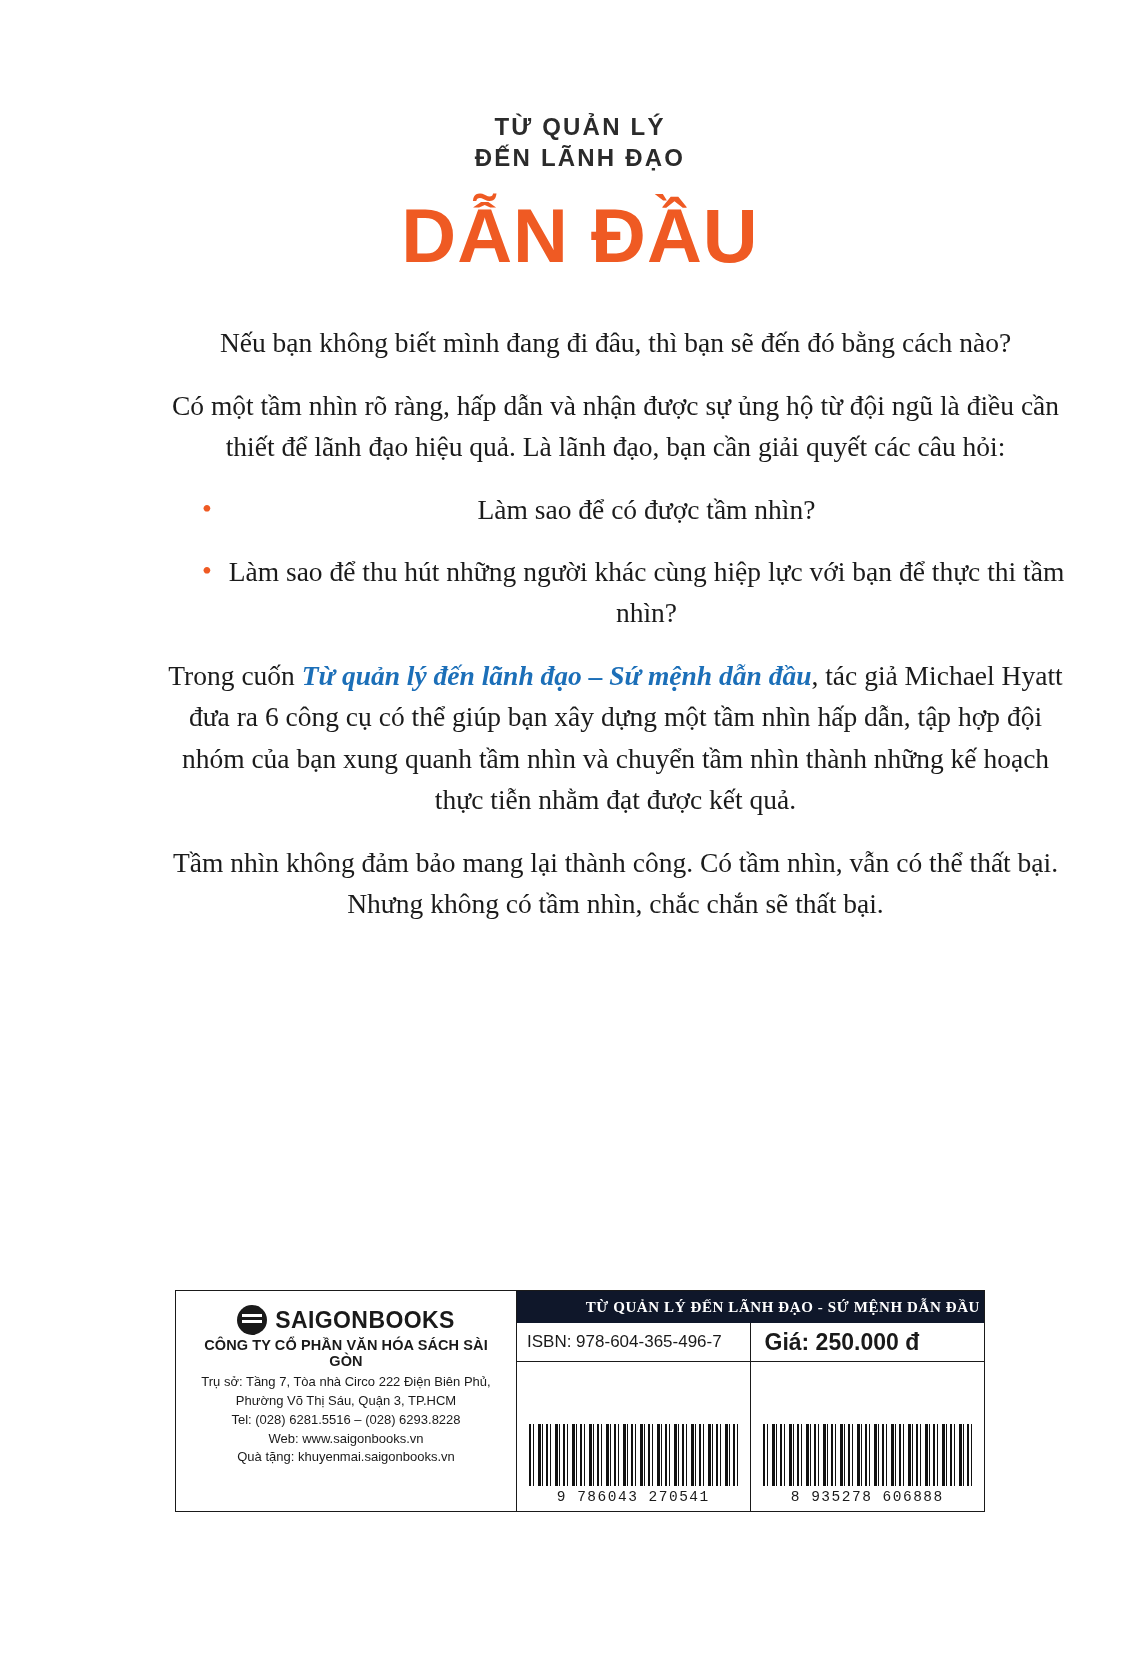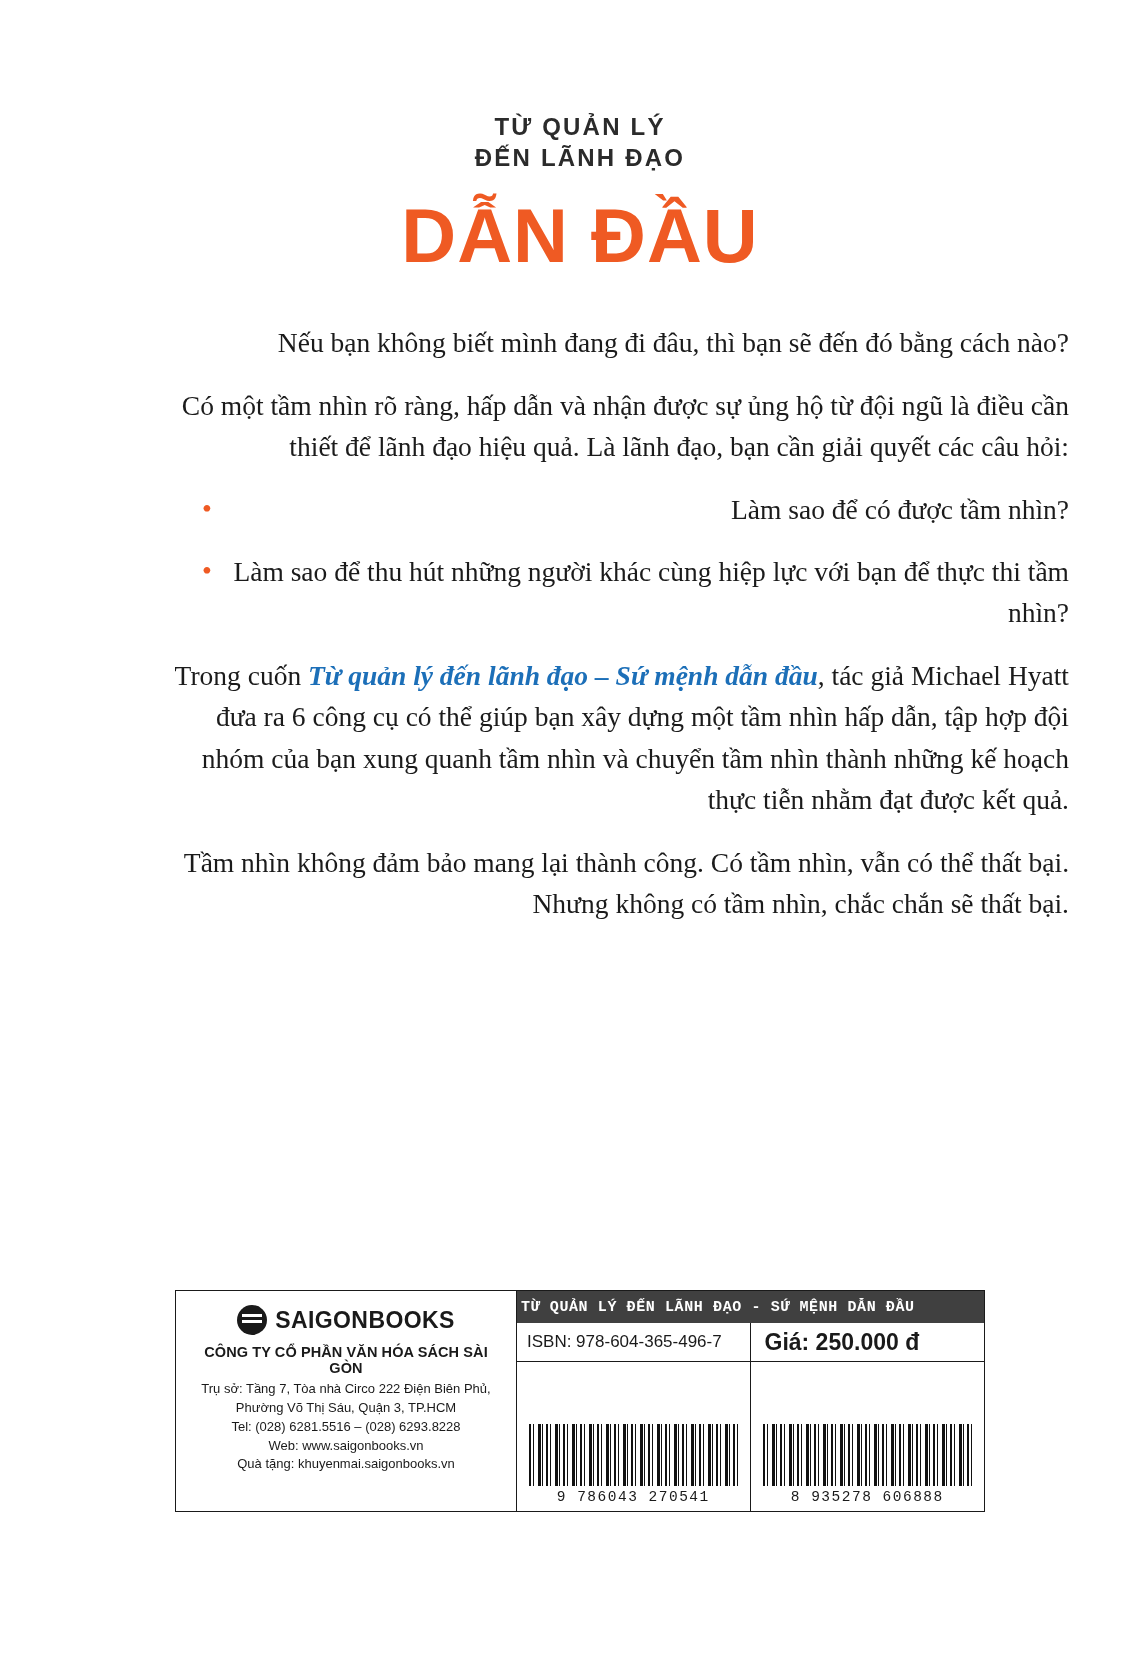--- a/index.html
+++ b/index.html
@@ -48,21 +48,21 @@
     margin-top: 22px;
   }
   .bigtitle div { white-space: nowrap; }
 
   
   .body {
     margin: 44px 74px 0 145px;
     font-size: 27.5px;
     line-height: 1.5;
     color: #1b1b1b;
-    text-align: right;
+    text-align: center;
   }
   .body p { margin: 0 0 22px 0; }
 
   ul.qlist {
     list-style: none;
     margin: 0 0 22px 0;
     padding: 0 0 0 40px;
   }
   ul.qlist li {
     position: relative;
@@ -102,21 +102,21 @@
     box-sizing: border-box;
     padding: 14px 10px 8px 10px;
     text-align: center;
     font-family: "Liberation Sans", sans-serif;
   }
   .logo-row {
     display: flex;
     align-items: center;
     justify-content: center;
     gap: 8px;
-    margin-bottom: 9px;
+    margin-bottom: 2px;
   }
   .logo-mark {
     width: 30px; height: 30px;
     border-radius: 50%;
     background: #1a1a1a;
     position: relative;
     display: inline-block;
   }
   .logo-mark::before {
     content: "";
@@ -147,27 +147,27 @@
   .addr div { white-space: nowrap; }
 
   .bottom-right {
     flex: 1;
     border-left: 1.5px solid #1a1a1a;
     box-sizing: border-box;
     display: flex;
     flex-direction: column;
   }
   .title-strip {
-    background: #404040;
+    background: #0f172a;
     color: #ffffff;
-    font-family: Liberation Mono, monospace;
+    font-family: Liberation Serif, serif;
     font-weight: bold;
     font-size: 15px;
     letter-spacing: 0.6px;
-    text-align: left;
+    text-align: right;
     padding: 8px 4px 7px 4px;
     white-space: nowrap;
   }
   .isbn-row {
     display: flex;
     border-bottom: 1.5px solid #1a1a1a;
   }
   .isbn-cell {
     width: 50%;
     box-sizing: border-box;

